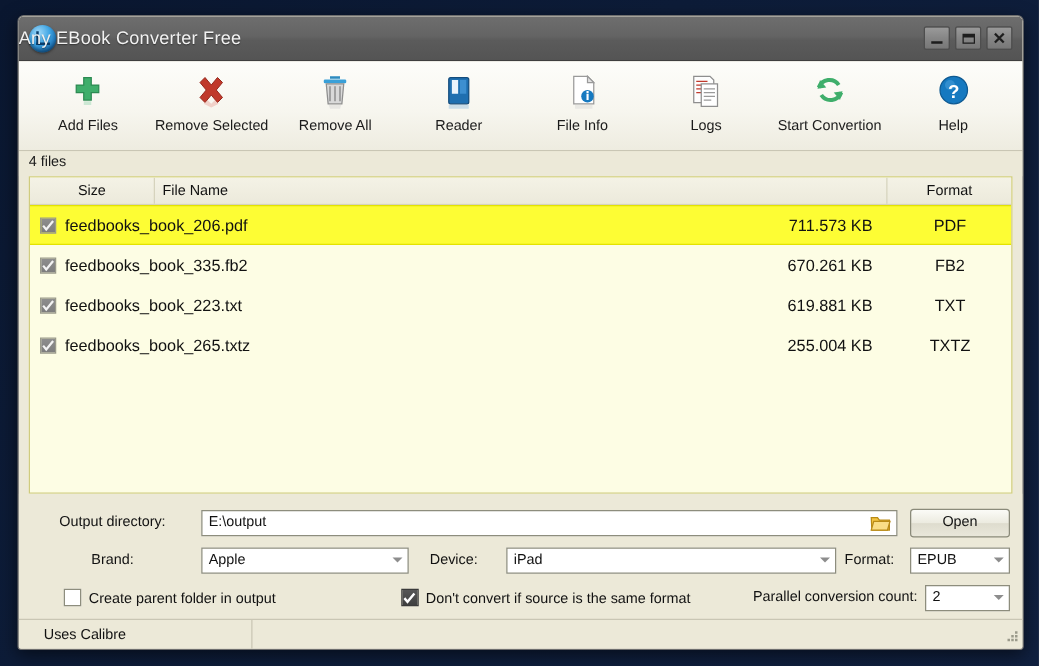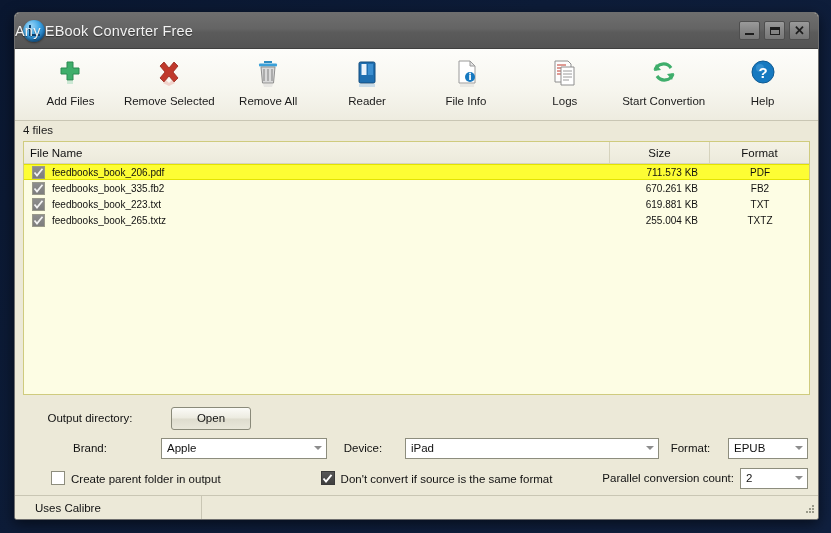--- a/index.html
+++ b/index.html
@@ -144,23 +144,23 @@
     cursor: pointer;
     overflow: hidden;
   }
   .col-name  { flex: 0 0 586px; justify-content: flex-start; }
   .col-size  { flex: 0 0 100px; justify-content: center; }
   .col-fmt   { flex: 0 0 100px; justify-content: center; }
 
   #list-body { flex: 1 1 auto; overflow: hidden; }
   .row {
     display: flex;
-    height: 16px;
+    height: 32px;
     align-items: center;
-    font-size: 10px;
+    font-size: 13px;
     color: #111;
     cursor: default;
   }
   .row.selected {
     background: #fdfd34;
     border-top: 1px solid #e3e300;
     border-bottom: 1px solid #e3e300;
   }
   .cell-name { flex: 0 0 586px; display: flex; align-items: center; padding-left: 8px; gap: 7px; }
   .cell-size { flex: 0 0 100px; text-align: right; padding-right: 12px; }
@@ -376,22 +376,22 @@
       </div>
       <div class="lbl">Help</div>
     </div>
 
   </div>
 
   <div id="files-count">4 files</div>
 
   <div id="list-wrap">
     <div id="list-head">
+      <div class="hcell col-size">Size</div>
       <div class="hcell col-name">File Name</div>
-      <div class="hcell col-size">Size</div>
       <div class="hcell col-fmt">Format</div>
 
     </div>
 
     <div id="list-body">
 
       <div class="row selected">
         <div class="cell-name">
           <span class="cbx">
             <svg width="11" height="11" viewBox="0 0 11 11">
@@ -447,41 +447,50 @@
         <div class="cell-tail"></div>
       </div>
 
     </div>
   </div>
 
   <div id="options">
 
     <div class="opt-row">
       <div class="opt-label" style="width:136px">Output directory:</div>
+      <div class="txtfield" style="flex:1 1 auto">
+        <span>E:\output</span>
+        <span class="folder-ico">
+          <svg width="17" height="15" viewBox="0 0 17 15">
+            <path d="M1 3 h5 l1.5 2 h8 v8 h-14 z" fill="#f4c542" stroke="#b98b16" stroke-width="1"></path>
+            <path d="M3 6 h13 l-2 7 h-13 z" fill="#fade86" stroke="#b98b16" stroke-width="1"></path>
+          </svg>
+        </span>
+      </div>
       <div class="btn" style="margin-left:10px;width:80px">Open</div>
     </div>
 
     <div class="opt-row">
       <div class="opt-label" style="width:136px">Brand:</div>
       <div class="combo" style="flex:0 0 166px">
         <span>Apple</span>
         <span class="arrow">
             <span class="tri"></span>
           </span>
       </div>
 
       <div class="opt-label" style="width:78px">Device:</div>
       <div class="combo" style="flex:1 1 auto">
         <span>iPad</span>
         <span class="arrow">
             <span class="tri"></span>
           </span>
       </div>
 
-      <div class="opt-label" style="width:69px">Format:</div>
+      <div class="opt-label" style="width:59px">Format:</div>
       <div class="combo" style="flex:0 0 80px">
         <span>EPUB</span>
         <span class="arrow">
             <span class="tri"></span>
           </span>
       </div>
     </div>
 
     <div class="opt-row">
       <div class="chk-label" style="margin-left:26px">

